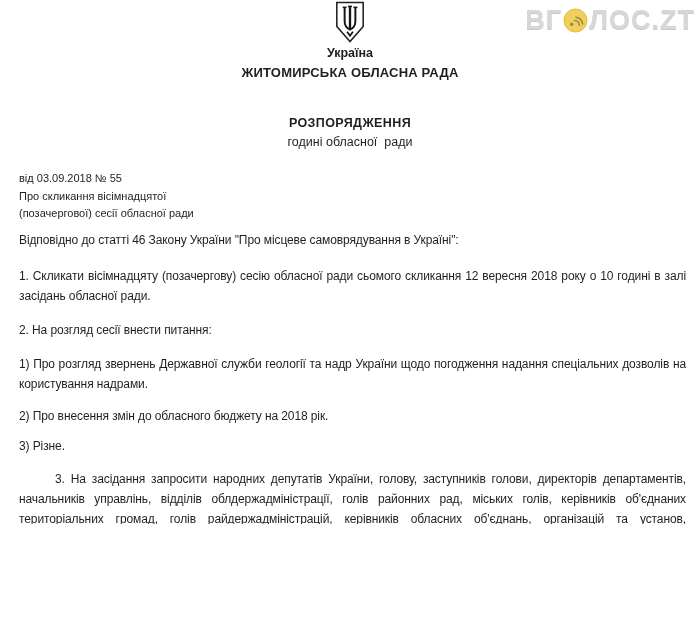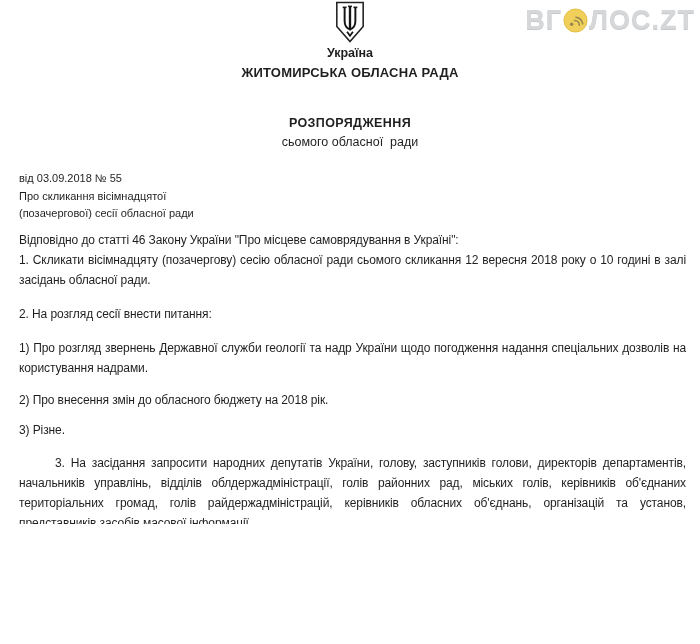--- a/index.html
+++ b/index.html
@@ -66,31 +66,31 @@
         <path d="M18.5,6.5 H22.5"></path>
         <path d="M13,5.5 H17"></path>
       </g>
     </svg>
   </div>
 
   <div class="country">Україна</div>
   <div class="org">ЖИТОМИРСЬКА ОБЛАСНА РАДА</div>
 
   <div class="doc-title">РОЗПОРЯДЖЕННЯ</div>
-  <div class="doc-subtitle">сьомого обласної  ради</div>
+  <div class="doc-subtitle">годині обласної  ради</div>
 
   <div class="meta">
     <div>від 03.09.2018 № 55</div>
     <div>Про скликання вісімнадцятої</div>
     <div>(позачергової) сесії обласної ради</div>
   </div>
 
   <div class="doc-body">
     <p>Відповідно до статті 46 Закону України "Про місцеве самоврядування в Україні":</p>
-    <p class="just" style="margin-top:0">1. Скликати вісімнадцяту (позачергову) сесію обласної ради сьомого скликання 12 вересня 2018 року о 10 годині в залі засідань обласної ради.</p>
+    <p class="just" style="margin-top:16px">1. Скликати вісімнадцяту (позачергову) сесію обласної ради сьомого скликання 12 вересня 2018 року о 10 годині в залі засідань обласної ради.</p>
     <p style="margin-top:14px">2. На розгляд сесії внести питання:</p>
     <p class="just" style="margin-top:14px">1) Про розгляд звернень Державної служби геології та надр України  щодо погодження надання спеціальних дозволів на користування надрами.</p>
     <p style="margin-top:12px">2) Про внесення змін до обласного бюджету на 2018 рік.</p>
     <p style="margin-top:10px">3) Різне.</p>
     <p class="just indent" style="margin-top:13px">3. На засідання запросити народних депутатів України, голову, заступників голови, директорів департаментів, начальників управлінь, відділів облдержадміністрації, голів районних рад, міських голів, керівників об'єднаних територіальних громад, голів райдержадміністрацій, керівників обласних об'єднань, організацій та установ, представників засобів масової інформації.</p>
   </div>
 
 
   <div class="overlay">
     <div>Аг</div>

